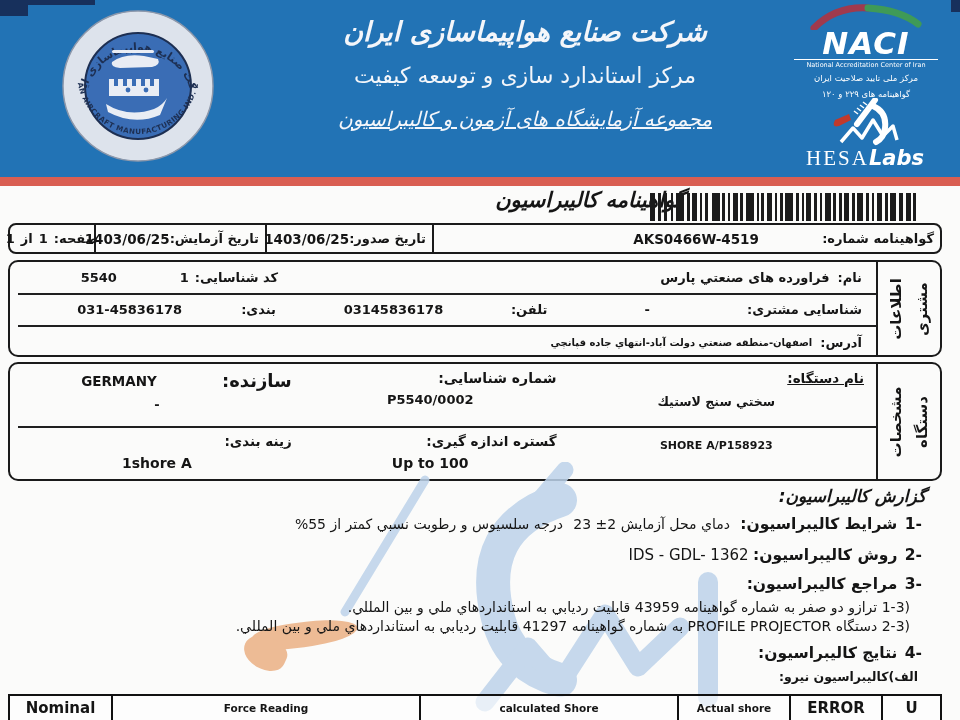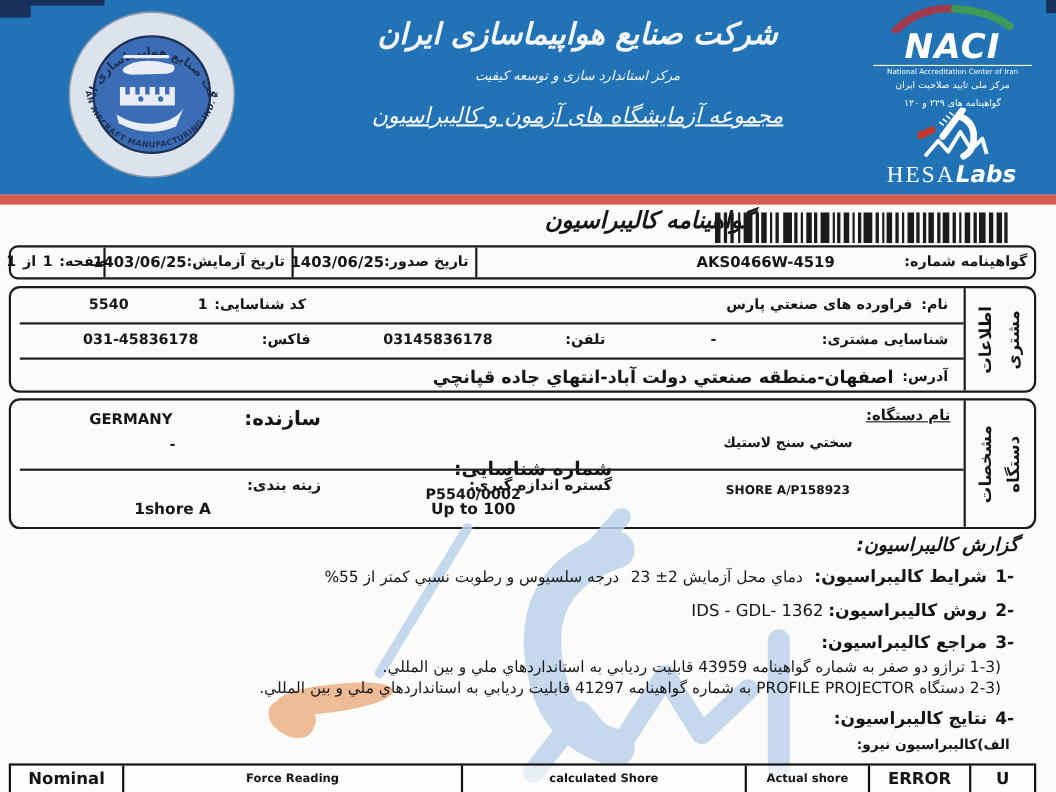--- a/index.html
+++ b/index.html
@@ -9,21 +9,21 @@
   
   .banner{position:absolute;left:0;top:0;width:960px;height:177px;background:#2273b5;}
   .scan-corner1{position:absolute;left:0;top:0;width:28px;height:16px;background:#17305c;}
   .scan-corner2{position:absolute;left:0;top:0;width:95px;height:5px;background:#17305c;}
   .scan-corner3{position:absolute;right:0;top:0;width:9px;height:12px;background:#17305c;}
   .redbar{position:absolute;left:0;top:177px;width:960px;height:9px;background:#d95e52;}
 
   .seal{position:absolute;left:62px;top:10px;width:152px;height:152px;}
   .callig{position:absolute;left:270px;top:12px;width:510px;text-align:center;color:#f4f6fa;}
   .callig .l1{font-size:27px;font-weight:bold;font-style:italic;line-height:1.5;}
-  .callig .l2{font-size:12px;font-style:italic;margin-top:8px;line-height:1.4;}
+  .callig .l2{font-size:22px;margin-top:8px;line-height:1.4;}
   .callig .l3{font-size:20px;font-style:italic;margin-top:14px;line-height:1.4;text-decoration:underline;}
 
   .naci{position:absolute;left:788px;top:4px;width:156px;text-align:center;color:#fff;}
   .naci-word{font-size:31px;font-weight:bold;font-style:italic;letter-spacing:1px;line-height:1;margin-top:-6px;}
   .naci-sub{font-size:6.5px;border-top:1px solid #fff;padding-top:1px;margin:0 6px;}
   .naci-fa{font-size:8.5px;margin-top:3px;line-height:1.5;}
   .hesalabs{position:absolute;left:782px;top:98px;width:166px;text-align:center;color:#fff;}
   .hl-word{font-size:21px;line-height:1;margin-top:-2px;}
   .hl-hesa{font-family:"Liberation Serif","DejaVu Serif",serif;letter-spacing:2px;}
   .hl-labs{font-weight:bold;font-style:italic;letter-spacing:0;}
@@ -291,27 +291,27 @@
         <span class="lbl">کد شناسایی:</span>
         <span class="lbl" style="margin-right:6px;">1</span>
         <span class="val-b" style="flex:0.55;text-align:center;">5540</span>
       </div>
       <div class="hline" style="top:31px;"></div>
       <div class="cust-row cr2">
         <span class="lbl">شناسایی مشتری:</span>
         <span class="lbl" style="flex:0.85;text-align:center;">-</span>
         <span class="lbl">تلفن:</span>
         <span class="val-b" style="flex:1;text-align:center;">03145836178</span>
-        <span class="lbl">فاکس:</span>
+        <span class="lbl">بندی:</span>
         <span class="val-b" style="flex:0.95;text-align:center;">031-45836178</span>
       </div>
       <div class="hline" style="top:63px;"></div>
       <div class="cust-row cr3">
         <span class="lbl">آدرس:</span>
-        <span class="lbl" style="margin-right:8px;font-size:16px;">اصفهان-منطقه صنعتي دولت آباد-انتهاي جاده قپانچي</span>
+        <span class="lbl" style="margin-right:8px;font-size:10px;">اصفهان-منطقه صنعتي دولت آباد-انتهاي جاده قپانچي</span>
       </div>
     </div>
   </div>
 
   <div class="obox infobox box-dev">
     <div class="vstrip">
       <div class="vrot" dir="rtl">
         <div>مشخصات</div>
         <div>دستگاه</div>
       </div>
@@ -319,21 +319,21 @@
     <div class="box-main">
       <div class="dev-row dr1">
         <div class="dev-cell dc1">
           <div class="dev-lblline">
               <span class="lbl" style="font-size:13.5px;text-decoration:underline;">نام دستگاه:</span>
             </div>
           <div class="dev-val-fa">سختي سنج لاستيك</div>
         </div>
         <div class="dev-cell dc2">
           <div class="dev-lblline">
-              <span class="lbl" style="font-size:17px;margin-top:47px;">شماره شناسایی:</span>
+              <span class="lbl" style="font-size:14px;">شماره شناسایی:</span>
             </div>
           <div class="dev-val">P5540/0002</div>
         </div>
         <div class="dev-cell dc3">
           <div class="dev-lblline">
             <span class="lbl" style="font-size:18px;">سازنده:</span>
             <span class="val-b" style="flex:1;text-align:center;font-size:13.5px;">GERMANY</span>
           </div>
           <div class="dev-val">-</div>
         </div>

